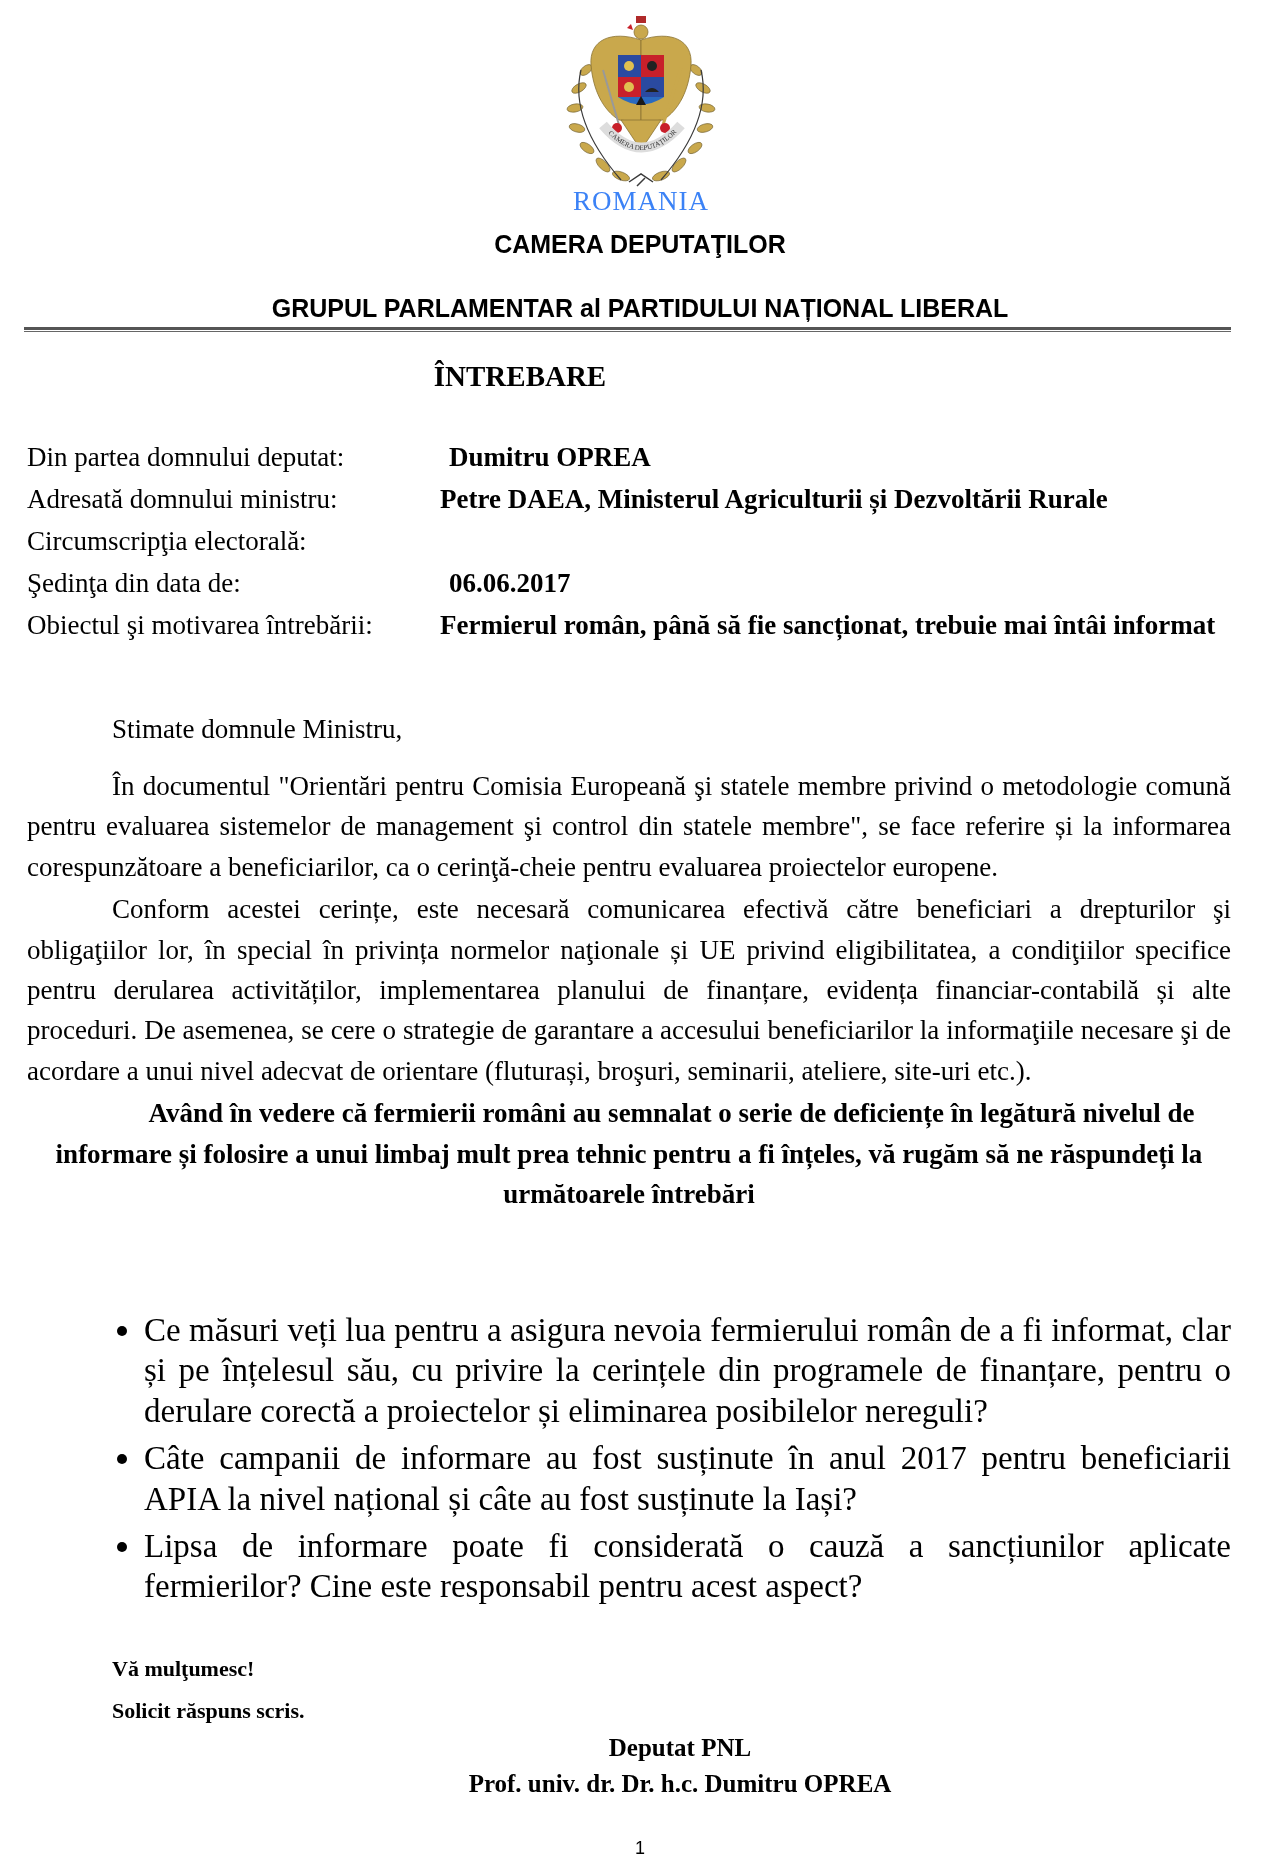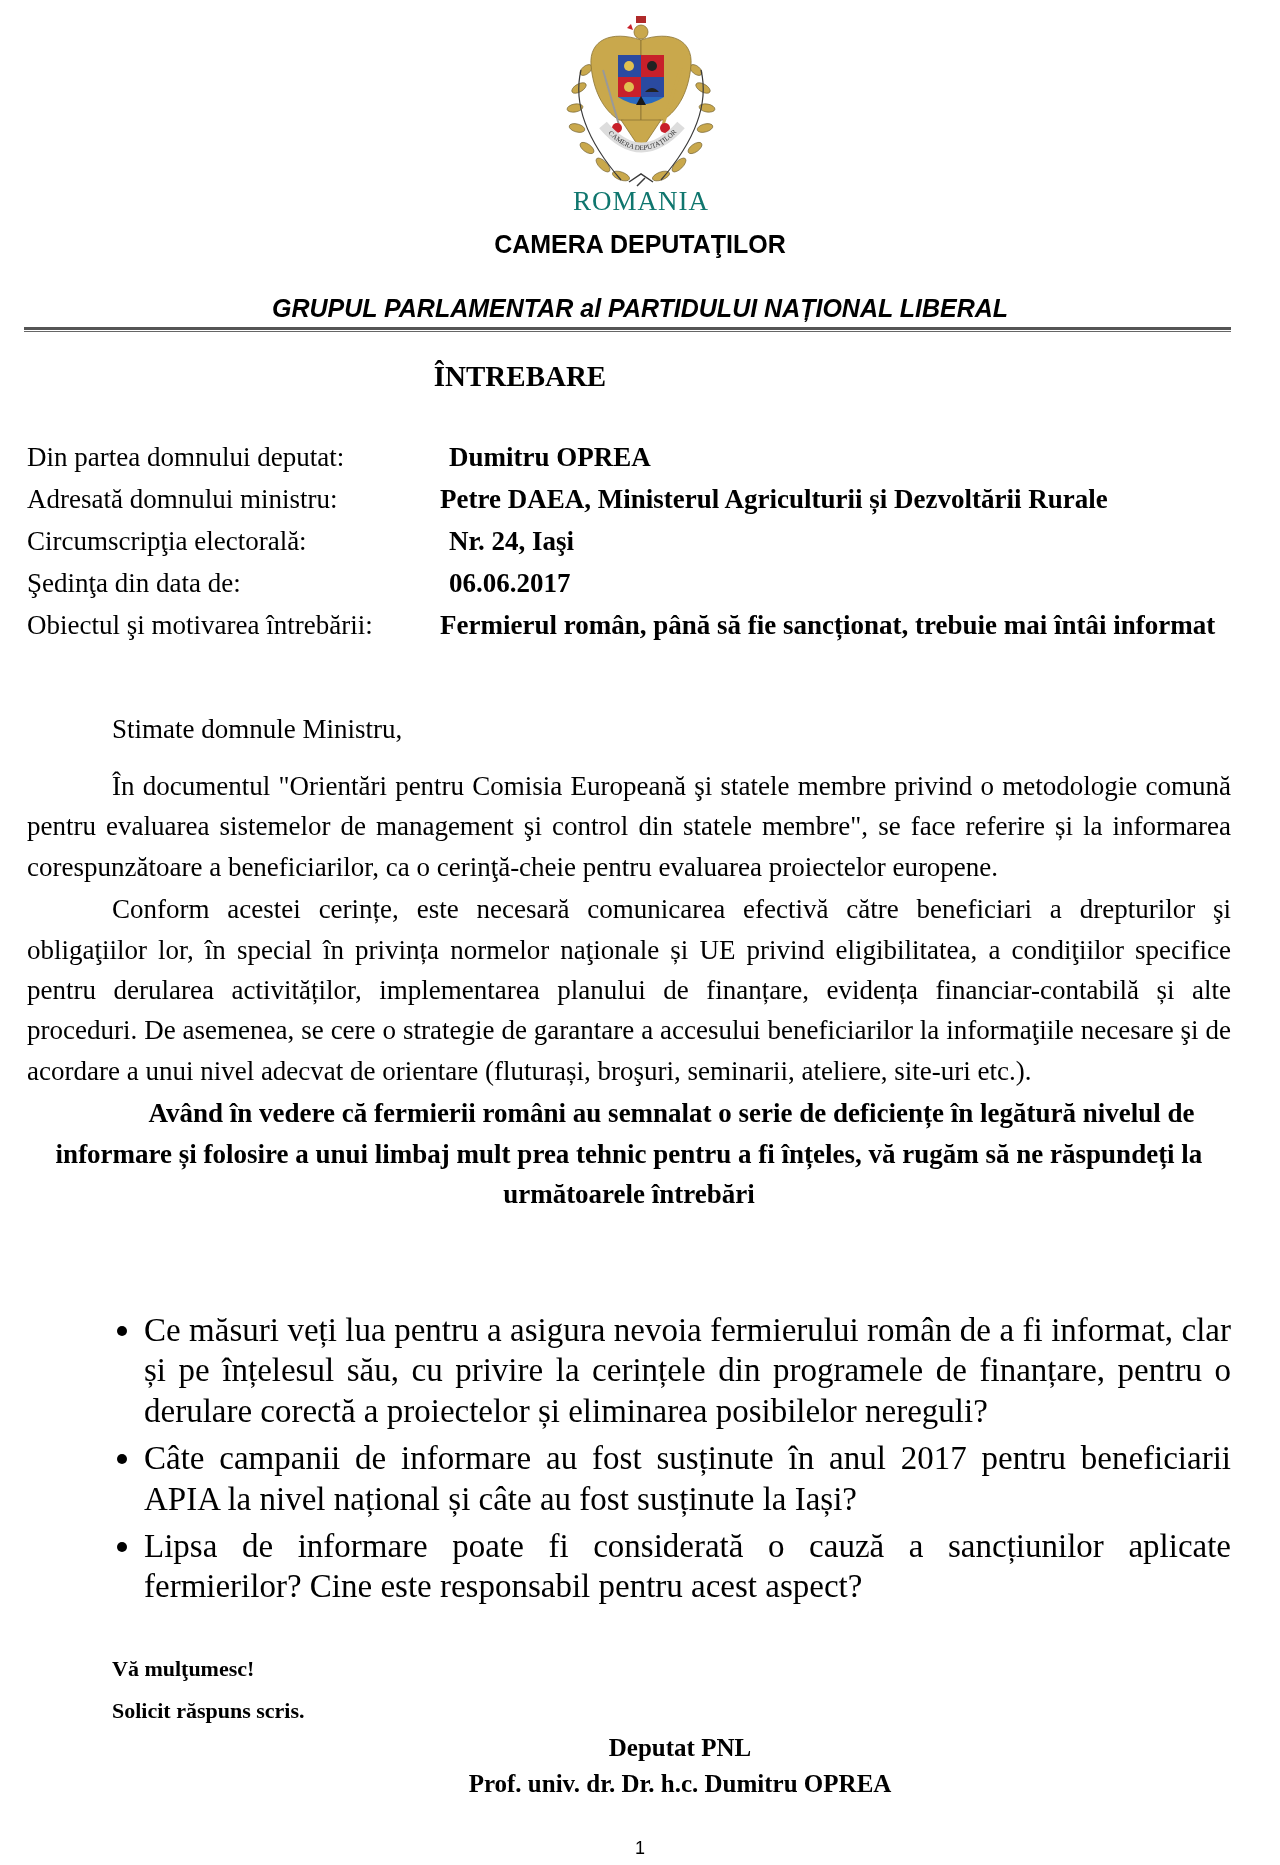--- a/index.html
+++ b/index.html
@@ -13,30 +13,30 @@
     }
     .page { position: absolute; left: 0; top: 0; width: 1280px; height: 1865px; }
 
     
     .crest {
       position: absolute; left: 541px; top: 10px; width: 200px; height: 190px;
     }
     .crest svg { width: 100%; height: 100%; display: block; }
     .crest-word {
       position: absolute; left: 541px; top: 186px; width: 200px; text-align: center;
-      font-family: "Liberation Serif", serif; font-size: 27px; letter-spacing: 1px; color: #0f766e;
+      font-family: "Liberation Serif", serif; font-size: 27px; letter-spacing: 1px; color: #3b82f6;
     }
 
     .h-camera {
       position: absolute; left: 0; width: 1280px; top: 230px; text-align: center;
       font-family: "Liberation Sans", sans-serif; font-weight: bold; font-size: 25px; letter-spacing: 0px;
     }
     .h-group {
       position: absolute; left: 0; width: 1280px; top: 294px; text-align: center;
-      font-family: "Liberation Sans", sans-serif; font-weight: bold; font-size: 25px; font-style: italic;
+      font-family: "Liberation Sans", sans-serif; font-weight: bold; font-size: 25px;
     }
     .rule {
       position: absolute; left: 24px; width: 1207px; top: 327px; height: 6px;
     }
     .rule .thick { position: absolute; left: 0; right: 0; top: 0; height: 3px; background: #555; }
     .rule .thin  { position: absolute; left: 0; right: 0; top: 4px; height: 1px; background: #666; }
 
     .title {
       position: absolute; left: 0; width: 1040px; top: 360px; text-align: center;
       font-weight: bold; font-size: 29px;
@@ -155,21 +155,20 @@
     <div class="meta-row">
       <span class="meta-label">Din partea domnului deputat:</span>
       <span class="meta-value ind">Dumitru OPREA</span>
     </div>
     <div class="meta-row">
       <span class="meta-label">Adresată domnului ministru:</span>
       <span class="meta-value">Petre DAEA, Ministerul Agriculturii și Dezvoltării Rurale</span>
     </div>
     <div class="meta-row">
       <span class="meta-label">Circumscripţia electorală:</span>
-      <span class="meta-value ind">Nr. 24, Iaşi</span>
     </div>
     <div class="meta-row">
       <span class="meta-label">Şedinţa din data de:</span>
       <span class="meta-value ind">06.06.2017</span>
     </div>
     <div class="meta-row tall">
       <span class="meta-label">Obiectul şi motivarea întrebării:</span>
       <span class="meta-value" style="width:780px;line-height:42px;">Fermierul român, până să fie sancționat, trebuie mai întâi informat</span>
     </div>
   </div>

